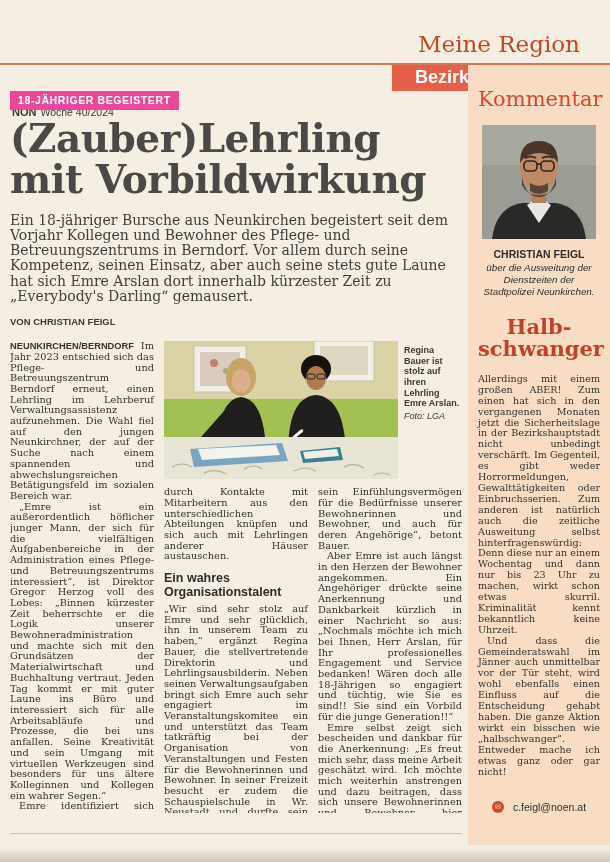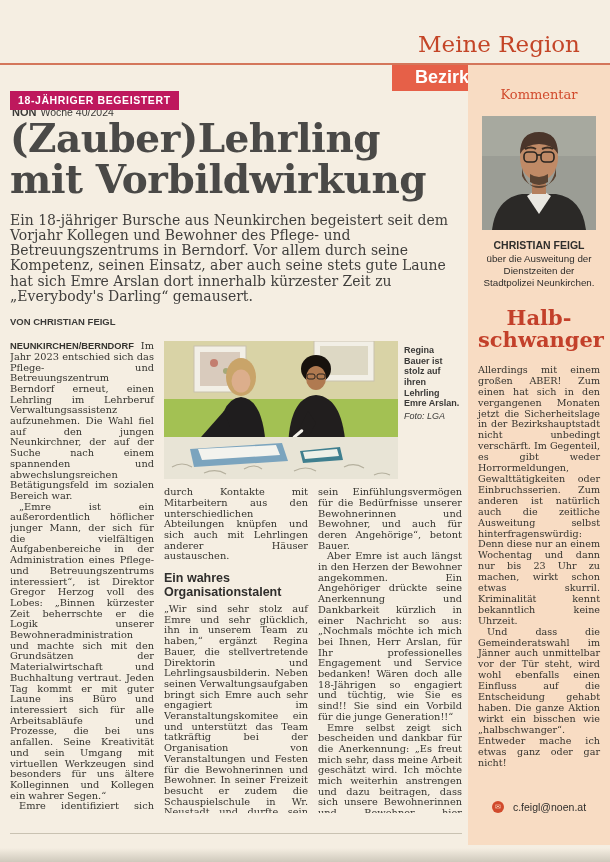--- a/index.html
+++ b/index.html
@@ -23,21 +23,21 @@
     background:#e66048;color:#fff;font-family:"Liberation Sans",sans-serif;
     font-weight:bold;font-size:18px;padding:3px 23px 5px;line-height:1;
   }
   .page-number{font-family:"DejaVu Serif",serif;font-weight:bold;font-size:20px;color:#d14a2c;line-height:1;}
   .header-rule{position:absolute;top:63px;left:0;right:0;height:2px;background:#d4765b;}
   
   .content{position:absolute;top:65px;left:10px;right:0;display:flex;}
   .article{width:452px;padding-right:6px;}
   
   .kicker{
-    display:inline-block;margin-top:26px;background:#be185d;color:#fff;
+    display:inline-block;margin-top:26px;background:#ec4899;color:#fff;
     font-family:"Liberation Sans",sans-serif;font-weight:bold;font-size:10.5px;
     letter-spacing:.6px;padding:3px 8px 4px;
   }
   h1.headline{margin:8px 0 0;font-size:39px;line-height:1.05;font-weight:bold;color:#4a4947;letter-spacing:-0.5px;}
   h1.headline span{display:block;}
   .lead{margin:13px 0 0;font-size:14px;line-height:15.2px;color:#403f3d;}
   .byline{margin-top:12px;font-family:"Liberation Sans",sans-serif;font-weight:bold;font-size:9.5px;color:#3b3a38;}
   
   .cols{margin-top:14px;display:flex;gap:10px;height:472px;overflow:hidden;}
   .col{width:144px;font-size:9.8px;line-height:10.7px;text-align:justify;hyphens:auto;}
@@ -50,24 +50,24 @@
   .photo svg{display:block;}
   .caption{width:58px;font-family:"Liberation Sans",sans-serif;font-weight:bold;font-size:9px;line-height:1.18;color:#3b3a38;padding-top:4px;}
   .credit{display:block;font-weight:normal;font-style:italic;margin-top:2px;}
   .textcols{display:flex;gap:10px;flex:1;overflow:hidden;}
   .subhead{font-family:"Liberation Sans",sans-serif;font-weight:bold;font-size:12.5px;line-height:1.12;color:#2f2e2c;margin:9px 0 5px;text-align:left;}
   
   .kommentar{
     position:relative;width:142px;height:780px;background:#f8dcc3;
     padding:22px 10px 0;box-sizing:border-box;overflow:hidden;
   }
-  .k-title{margin:0;text-align:center;font-size:13px;font-weight:normal;color:#d14a2c;font-family:"DejaVu Serif",serif;}
+  .k-title{margin:0;text-align:center;font-size:21px;font-weight:normal;color:#d14a2c;font-family:"DejaVu Serif",serif;}
   .portrait{width:114px;height:114px;margin:14px auto 0;background:#9a9c94;}
   .k-author{margin-top:9px;text-align:center;font-family:"Liberation Sans",sans-serif;font-weight:bold;font-size:10.5px;color:#2f2e2c;}
-  .k-note{margin:2px 0 8px;text-align:center;font-family:"Liberation Sans",sans-serif;font-size:9.8px;line-height:1.22;color:#2f2e2c;}
+  .k-note{margin:2px 0 8px;text-align:center;font-family:"Liberation Sans",sans-serif;font-size:9.8px;line-height:1.22;color:#2f2e2c;font-style:italic;}
   .k-headline{margin:18px 0 0;text-align:center;font-size:21px;line-height:1.05;font-weight:bold;color:#c3402a;font-family:"DejaVu Serif",serif;}
   .k-headline span{display:block;}
   .k-body{margin-top:14px;font-size:9.6px;line-height:10.9px;text-align:justify;hyphens:auto;}
   .k-body p{margin:0;}
   .k-body p + p{text-indent:9px;}
   .emailrow{position:absolute;left:0;right:0;bottom:32px;display:flex;align-items:center;justify-content:center;gap:9px;}
   .mail-icon{
     width:12px;height:12px;border-radius:50%;background:#d14a2c;color:#f8dcc3;
     font-size:7px;line-height:12px;text-align:center;flex:none;font-family:"DejaVu Sans",sans-serif;
   }

